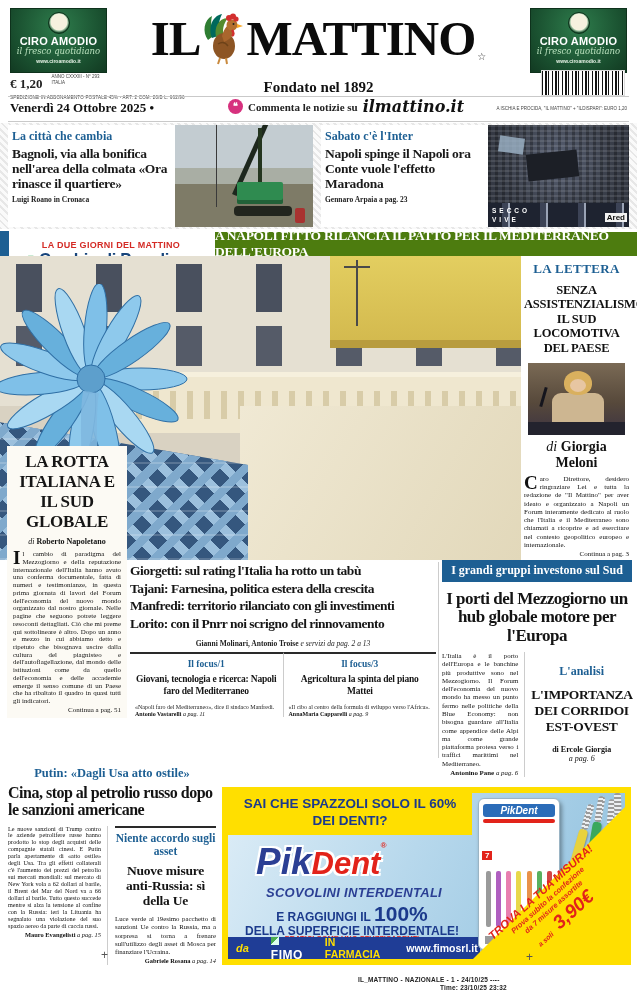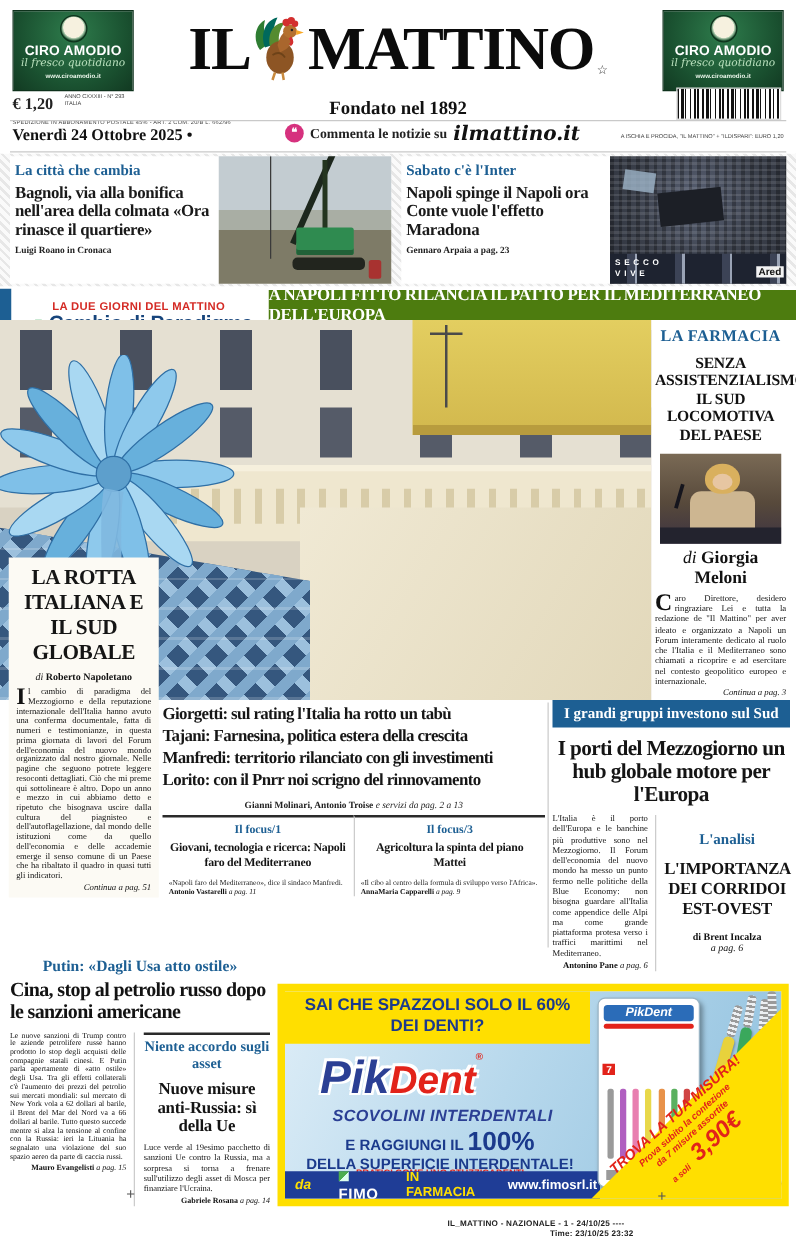--- a/index.html
+++ b/index.html
@@ -100,21 +100,21 @@
   .mhair{position:absolute;left:36px;top:8px;width:28px;height:24px;border-radius:50% 50% 45% 45%;background:#d9b05e;}
   .mface{position:absolute;left:42px;top:16px;width:16px;height:13px;border-radius:50%;background:#e7c6a2;}
   .mbody{position:absolute;left:24px;top:30px;width:52px;height:30px;border-radius:9px 9px 0 0;background:#cdb691;}
   .mmic{position:absolute;left:14px;top:24px;width:3px;height:20px;background:#15151d;transform:rotate(16deg);}
   .mdesk{position:absolute;left:0;bottom:0;width:100%;height:13px;background:#23232e;}
   .lby{text-align:center;font-size:14px;margin:2px 0 4px;}
   .byp{font-style:italic;}
   .byn{font-weight:bold;}
   .lbody{font-size:7px;line-height:1.18;text-align:justify;color:#111;}
   .dropcap::first-letter{float:left;font-size:19px;line-height:14px;font-weight:bold;padding:1px 2px 0 0;}
-  .cont{font-style:italic;font-size:7px;text-align:right;margin-top:1px;}
+  .cont{font-size:7px;text-align:right;margin-top:1px;}
 
   
   .rotta{position:absolute;left:7px;top:446px;width:120px;background:#fcfaf4;box-sizing:border-box;padding:6px 6px 4px;}
   .rhead{font:600 17px "Liberation Serif",serif;text-align:center;line-height:1.18;color:#151515;letter-spacing:-0.3px;}
   .rby{text-align:center;font-size:8px;margin:5px 0 4px;}
   .rbody{font-size:6.9px;line-height:1.12;text-align:justify;color:#111;}
 
   
   .summit{position:absolute;left:130px;top:562px;width:306px;}
   .sline{font:600 13.5px "Liberation Serif",serif;color:#161616;line-height:1.3;letter-spacing:-0.5px;white-space:nowrap;}
@@ -342,21 +342,21 @@
         <ellipse cx="155" cy="95" rx="46" ry="11" fill="#8ec9ec" transform="rotate(300 105 95)"></ellipse>
         <ellipse cx="155" cy="95" rx="46" ry="11" fill="#67b0dc" transform="rotate(325 105 95)"></ellipse>
       </g>
       <circle cx="105" cy="95" r="14" fill="#5d9fcc" stroke="#2f6fa5"></circle>
       <path d="M105,108 C98,150 112,190 92,240" stroke="#7fb8e0" stroke-width="16" fill="none" opacity="0.9"></path>
     </svg>
 
   </div>
 
   <div class="lettera">
-    <div class="llabel">LA FARMACIA</div>
+    <div class="llabel">LA LETTERA</div>
     <div class="lhead">SENZA ASSISTENZIALISMO IL SUD LOCOMOTIVA DEL PAESE</div>
     <div class="lphoto">
       <div class="mmic"></div>
       <div class="mbody"></div>
       <div class="mhair"></div>
       <div class="mface"></div>
       <div class="mdesk"></div>
     </div>
     <div class="lby">
       <span class="byp">di</span>
@@ -416,21 +416,21 @@
       <div class="pbody">
         <span>L'Italia è il porto dell'Europa e le banchine più produttive sono nel Mezzogiorno. Il Forum dell'economia del nuovo mondo ha messo un punto fermo nelle politiche della Blue Economy: non bisogna guardare all'Italia come appendice delle Alpi ma come grande piattaforma protesa verso i traffici marittimi nel Mediterraneo.</span>
         <span class="pbyline">
           <span class="byn">Antonino Pane</span>
           <span class="byp">a pag. 6</span>
         </span>
       </div>
       <div class="panalisi">
         <div class="alabel">L'analisi</div>
         <div class="ahead">L'IMPORTANZA DEI CORRIDOI EST-OVEST</div>
-        <div class="aby1">di Brent Incalza</div>
+        <div class="aby1">di Ercole Giorgia</div>
         <div class="aby2">a pag. 6</div>
       </div>
     </div>
   </div>
 
   <div class="bottomleft">
     <div class="blkick">Putin: «Dagli Usa atto ostile»</div>
     <div class="blhead">Cina, stop al petrolio russo dopo le sanzioni americane</div>
     <div class="blrow">
       <div class="blbody">

